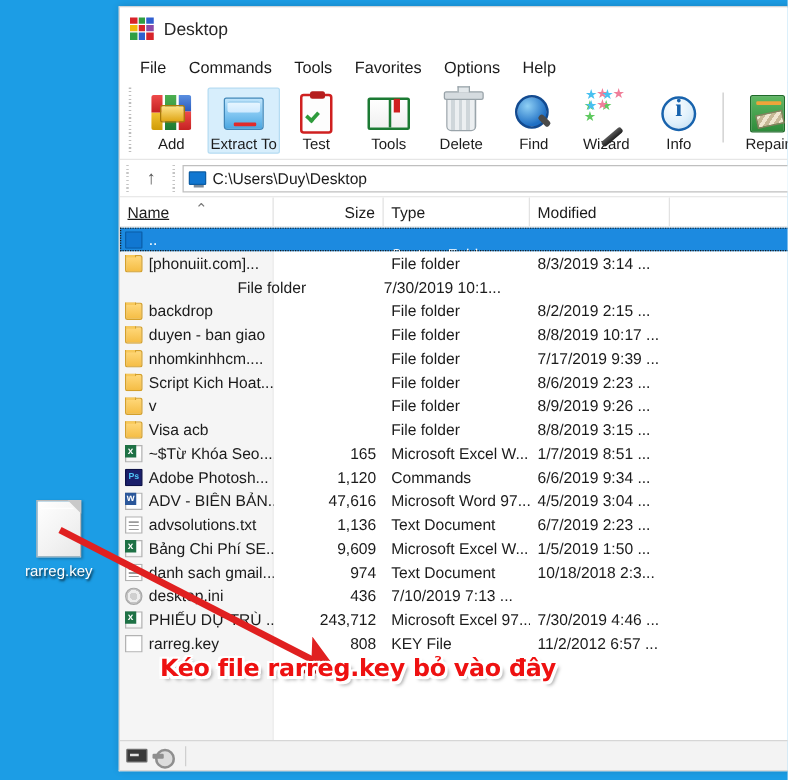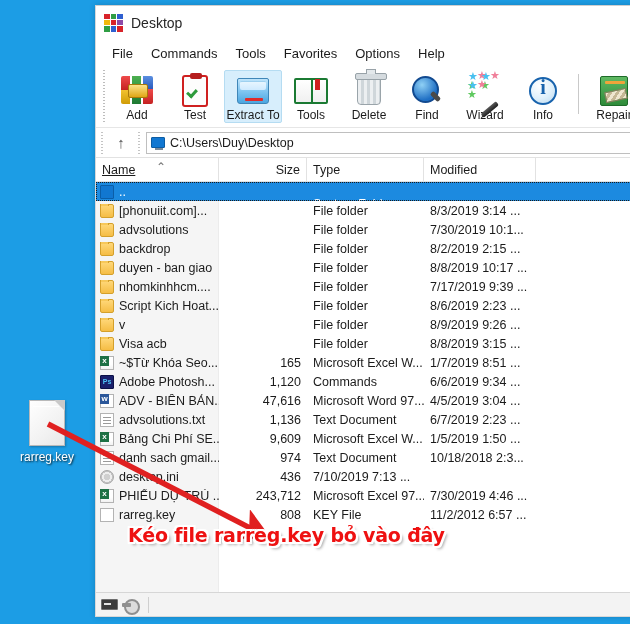--- a/index.html
+++ b/index.html
@@ -415,32 +415,32 @@
     <div id="toolbar">
       <div id="grip"></div>
 
       <div class="tb-btn">
         <div class="tb-ico">
             <div class="ic-add"></div>
           </div>
         <div class="tb-lbl">Add</div>
       </div>
 
+      <div class="tb-btn sel">
+        <div class="tb-ico">
+            <div class="ic-extract"></div>
+          </div>
+        <div class="tb-lbl">Extract To</div>
+      </div>
+
       <div class="tb-btn">
         <div class="tb-ico">
             <div class="ic-test"></div>
           </div>
         <div class="tb-lbl">Test</div>
-      </div>
-
-      <div class="tb-btn sel">
-        <div class="tb-ico">
-            <div class="ic-extract"></div>
-          </div>
-        <div class="tb-lbl">Extract To</div>
       </div>
 
       <div class="tb-btn">
         <div class="tb-ico">
             <div class="ic-view"></div>
           </div>
         <div class="tb-lbl">Tools</div>
       </div>
 
       <div class="tb-btn">
@@ -514,24 +514,20 @@
           <div class="row">
             <div class="nm">
               <span class="ficon folder"></span>
               <span>[phonuiit.com]...</span>
             </div>
             <div class="sz"></div>
             <div class="ty">File folder</div>
             <div class="md">8/3/2019 3:14 ...</div>
           </div>
           <div class="row">
-            <div class="nm">
-              <span class="ficon folder"></span>
-              <span>advsolutions</span>
-            </div>
             <div class="sz"></div>
             <div class="ty">File folder</div>
             <div class="md">7/30/2019 10:1...</div>
           </div>
           <div class="row">
             <div class="nm">
               <span class="ficon folder"></span>
               <span>backdrop</span>
             </div>
             <div class="sz"></div>

